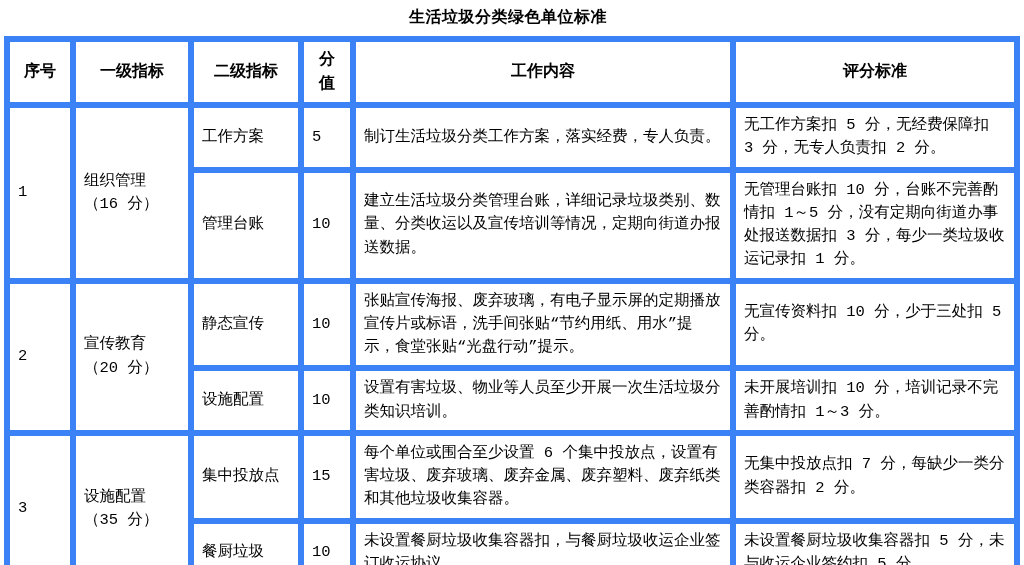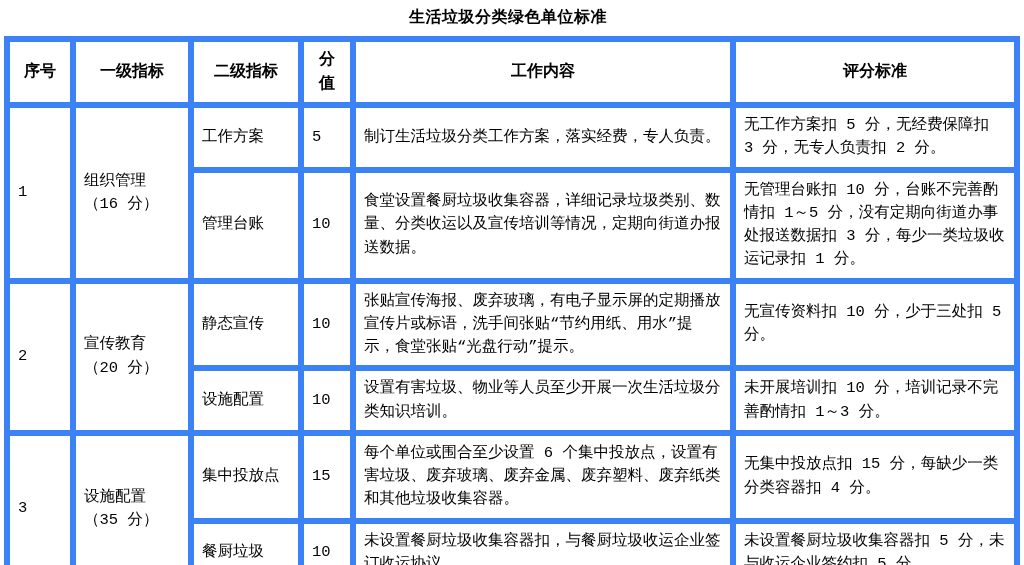--- a/index.html
+++ b/index.html
@@ -114,21 +114,21 @@
         <td class="c-center idx-cell" rowspan="2">1</td>
         <td class="c-center l1-cell" rowspan="2">组织管理（16 分）</td>
         <td class="c-center l2-cell">工作方案</td>
         <td class="c-center score-cell">5</td>
         <td class="c-left body-text">制订生活垃圾分类工作方案，落实经费，专人负责。</td>
         <td class="c-left body-text">无工作方案扣 5 分，无经费保障扣 3 分，无专人负责扣 2 分。</td>
       </tr>
       <tr>
         <td class="c-center l2-cell">管理台账</td>
         <td class="c-center score-cell">10</td>
-        <td class="c-left body-text">食堂设置餐厨垃圾收集容器，详细记录垃圾类别、数量、分类收运以及宣传培训等情况，定期向街道办报送数据。</td>
+        <td class="c-left body-text">建立生活垃圾分类管理台账，详细记录垃圾类别、数量、分类收运以及宣传培训等情况，定期向街道办报送数据。</td>
         <td class="c-left body-text">无管理台账扣 10 分，台账不完善酌情扣 1～5 分，没有定期向街道办事处报送数据扣 3 分，每少一类垃圾收运记录扣 1 分。</td>
       </tr>
 
       <tr>
         <td class="c-center idx-cell" rowspan="2">2</td>
         <td class="c-center l1-cell" rowspan="2">宣传教育（20 分）</td>
         <td class="c-center l2-cell">静态宣传</td>
         <td class="c-center score-cell">10</td>
         <td class="c-left body-text">张贴宣传海报、废弃玻璃，有电子显示屏的定期播放宣传片或标语，洗手间张贴“节约用纸、用水”提示，食堂张贴“光盘行动”提示。</td>
         <td class="c-left body-text">无宣传资料扣 10 分，少于三处扣 5 分。</td>
@@ -139,21 +139,21 @@
         <td class="c-left body-text">设置有害垃圾、物业等人员至少开展一次生活垃圾分类知识培训。</td>
         <td class="c-left body-text">未开展培训扣 10 分，培训记录不完善酌情扣 1～3 分。</td>
       </tr>
 
       <tr>
         <td class="c-center idx-cell" rowspan="2">3</td>
         <td class="c-center l1-cell" rowspan="2">设施配置（35 分）</td>
         <td class="c-center l2-cell">集中投放点</td>
         <td class="c-center score-cell">15</td>
         <td class="c-left body-text">每个单位或围合至少设置 6 个集中投放点，设置有害垃圾、废弃玻璃、废弃金属、废弃塑料、废弃纸类和其他垃圾收集容器。</td>
-        <td class="c-left body-text">无集中投放点扣 15 分，每缺少一类分类容器扣 4 分。</td>
+        <td class="c-left body-text">无集中投放点扣 7 分，每缺少一类分类容器扣 2 分。</td>
       </tr>
       <tr>
         <td class="c-center l2-cell">餐厨垃圾</td>
         <td class="c-center score-cell">10</td>
         <td class="c-left body-text">未设置餐厨垃圾收集容器扣，与餐厨垃圾收运企业签订收运协议。</td>
         <td class="c-left body-text">未设置餐厨垃圾收集容器扣 5 分，未与收运企业签约扣 5 分。</td>
       </tr>
 
     </tbody>
   </table>

